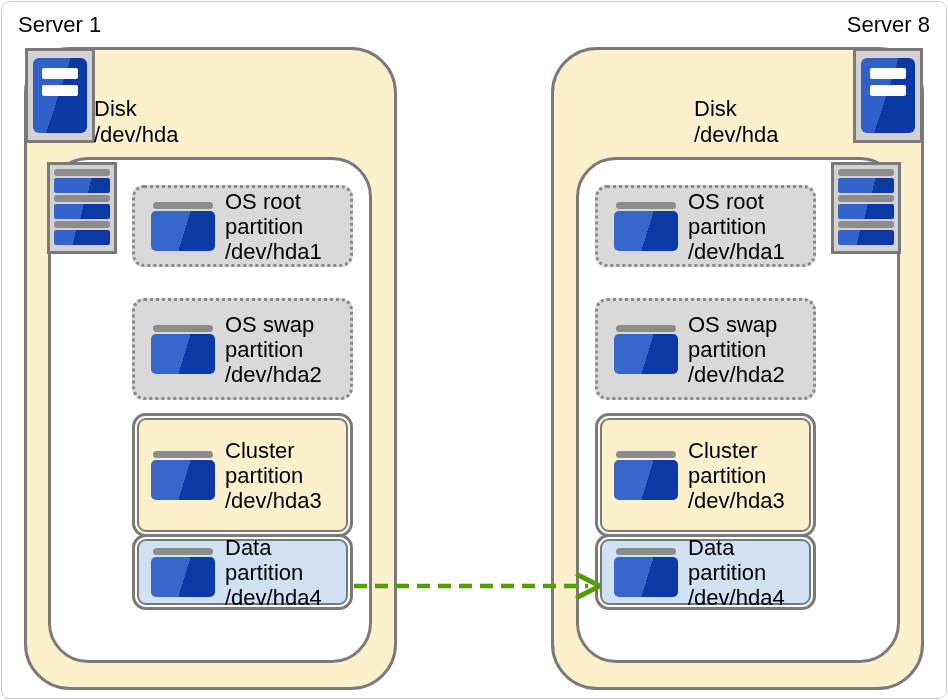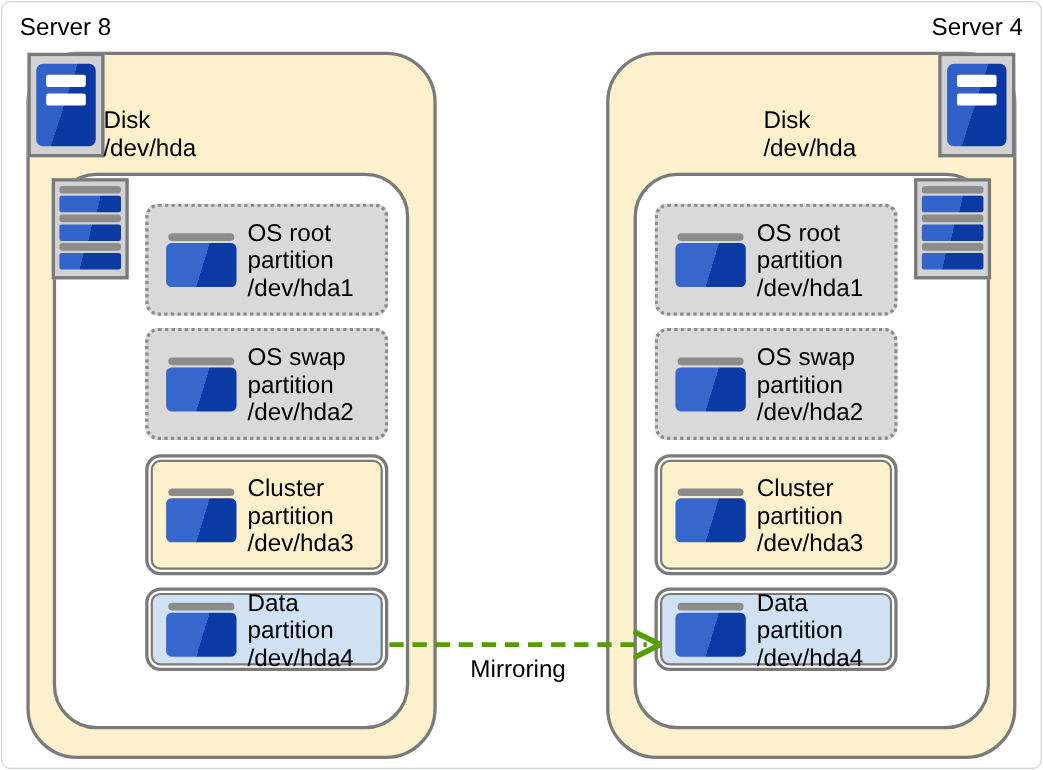--- a/index.html
+++ b/index.html
@@ -48,23 +48,23 @@
 
   
   .disk-label{position:absolute;top:96px;width:160px;text-align:left;font-size:22px;line-height:26px;}
   .s1 .disk-label{left:94px;}
   .s2 .disk-label{left:694px;}
 
   
   .partition{position:absolute;width:221px;box-sizing:border-box;}
   .s1 .partition{left:132px;}
   .s2 .partition{left:595px;}
-  .pt1{top:185px;height:102px;}
+  .pt1{top:185px;height:82px;}
   .pt2{top:298px;height:102px;}
-  .pt3{top:413px;height:110px;}
+  .pt3{top:413px;height:124px;}
   .pt4{top:534px;height:76px;}
   .partition.dotted{border:3px dotted #8a8a8a;border-radius:12px;background:#d9d9d9;}
   .partition.framed{border:3px solid #7a7a7a;border-radius:14px;background:#fffef8;padding:2px;}
   .partition.framed .inner{border:2px solid #7a7a7a;border-radius:9px;width:100%;height:100%;box-sizing:border-box;}
   .inner.cluster-fill{background:#fdf1cd;}
   .inner.data-fill{background:#cfe1f3;}
   .prow{display:flex;align-items:center;width:100%;height:100%;box-sizing:border-box;}
   .partition.dotted .prow{padding-left:16px;}
   .partition.framed .prow{padding-left:12px;}
   .part-icon{flex:none;width:64px;}
@@ -78,20 +78,104 @@
   .mirror-label{position:absolute;left:406px;top:595px;width:130px;text-align:center;
                 font-size:22px;line-height:25px;}
 </style>
 </head>
 <body>
 
 <div class="page">
   <div class="page-frame"></div>
 
   <div class="server s1">
+    <div class="server-label">Server 1</div>
+    <div class="disk-box"></div>
+    <div class="inner-box"></div>
+    <div class="server-icon">
+      <div class="tower">
+        <div class="slot a"></div>
+        <div class="slot b"></div>
+      </div>
+    </div>
+    <div class="disk-label">
+      <div>Disk</div>
+      <div>/dev/hda</div>
+    </div>
+    <div class="disk-stack-icon">
+      <div class="g"></div>
+      <div class="b b1"></div>
+      <div class="g"></div>
+      <div class="b b2"></div>
+      <div class="g"></div>
+      <div class="b b3"></div>
+    </div>
+
+    <div class="partition dotted pt1">
+      <div class="prow">
+        <div class="part-icon">
+          <div class="pbar"></div>
+            <div class="pblue"></div>
+        </div>
+        <div class="ptext">
+          <div>OS root</div>
+          <div>partition</div>
+          <div>/dev/hda1</div>
+        </div>
+      </div>
+    </div>
+
+    <div class="partition dotted pt2">
+      <div class="prow">
+        <div class="part-icon">
+          <div class="pbar"></div>
+            <div class="pblue"></div>
+        </div>
+        <div class="ptext">
+          <div>OS swap</div>
+          <div>partition</div>
+          <div>/dev/hda2</div>
+        </div>
+      </div>
+    </div>
+
+    <div class="partition framed pt3">
+      <div class="inner cluster-fill">
+        <div class="prow">
+          <div class="part-icon">
+            <div class="pbar"></div>
+              <div class="pblue"></div>
+          </div>
+          <div class="ptext">
+            <div>Cluster</div>
+            <div>partition</div>
+            <div>/dev/hda3</div>
+          </div>
+        </div>
+      </div>
+    </div>
+
+    <div class="partition framed pt4">
+      <div class="inner data-fill">
+        <div class="prow">
+          <div class="part-icon">
+            <div class="pbar"></div>
+              <div class="pblue"></div>
+          </div>
+          <div class="ptext">
+            <div>Data</div>
+            <div>partition</div>
+            <div>/dev/hda4</div>
+          </div>
+        </div>
+      </div>
+    </div>
+  </div>
+
+  <div class="server s2">
     <div class="server-label">Server 8</div>
     <div class="disk-box"></div>
     <div class="inner-box"></div>
     <div class="server-icon">
       <div class="tower">
         <div class="slot a"></div>
         <div class="slot b"></div>
       </div>
     </div>
     <div class="disk-label">
@@ -161,102 +245,17 @@
           <div class="ptext">
             <div>Data</div>
             <div>partition</div>
             <div>/dev/hda4</div>
           </div>
         </div>
       </div>
     </div>
   </div>
 
-  <div class="server s2">
-    <div class="server-label">Server 4</div>
-    <div class="disk-box"></div>
-    <div class="inner-box"></div>
-    <div class="server-icon">
-      <div class="tower">
-        <div class="slot a"></div>
-        <div class="slot b"></div>
-      </div>
-    </div>
-    <div class="disk-label">
-      <div>Disk</div>
-      <div>/dev/hda</div>
-    </div>
-    <div class="disk-stack-icon">
-      <div class="g"></div>
-      <div class="b b1"></div>
-      <div class="g"></div>
-      <div class="b b2"></div>
-      <div class="g"></div>
-      <div class="b b3"></div>
-    </div>
-
-    <div class="partition dotted pt1">
-      <div class="prow">
-        <div class="part-icon">
-          <div class="pbar"></div>
-            <div class="pblue"></div>
-        </div>
-        <div class="ptext">
-          <div>OS root</div>
-          <div>partition</div>
-          <div>/dev/hda1</div>
-        </div>
-      </div>
-    </div>
-
-    <div class="partition dotted pt2">
-      <div class="prow">
-        <div class="part-icon">
-          <div class="pbar"></div>
-            <div class="pblue"></div>
-        </div>
-        <div class="ptext">
-          <div>OS swap</div>
-          <div>partition</div>
-          <div>/dev/hda2</div>
-        </div>
-      </div>
-    </div>
-
-    <div class="partition framed pt3">
-      <div class="inner cluster-fill">
-        <div class="prow">
-          <div class="part-icon">
-            <div class="pbar"></div>
-              <div class="pblue"></div>
-          </div>
-          <div class="ptext">
-            <div>Cluster</div>
-            <div>partition</div>
-            <div>/dev/hda3</div>
-          </div>
-        </div>
-      </div>
-    </div>
-
-    <div class="partition framed pt4">
-      <div class="inner data-fill">
-        <div class="prow">
-          <div class="part-icon">
-            <div class="pbar"></div>
-              <div class="pblue"></div>
-          </div>
-          <div class="ptext">
-            <div>Data</div>
-            <div>partition</div>
-            <div>/dev/hda4</div>
-          </div>
-        </div>
-      </div>
-    </div>
-  </div>
-
   <svg class="mirror-arrow" viewBox="0 0 248 28" xmlns="http://www.w3.org/2000/svg">
     <line x1="2" y1="14" x2="236" y2="14" stroke="#569c05" stroke-width="4.5" stroke-dasharray="13 8"></line>
     <path d="M 226 3 L 248 14 L 226 25" fill="none" stroke="#569c05" stroke-width="5" stroke-linecap="round" stroke-linejoin="miter"></path>
   </svg>
-  <div class="mirror-label">Mirroring</div>
 </div>
 
 </body></html>

